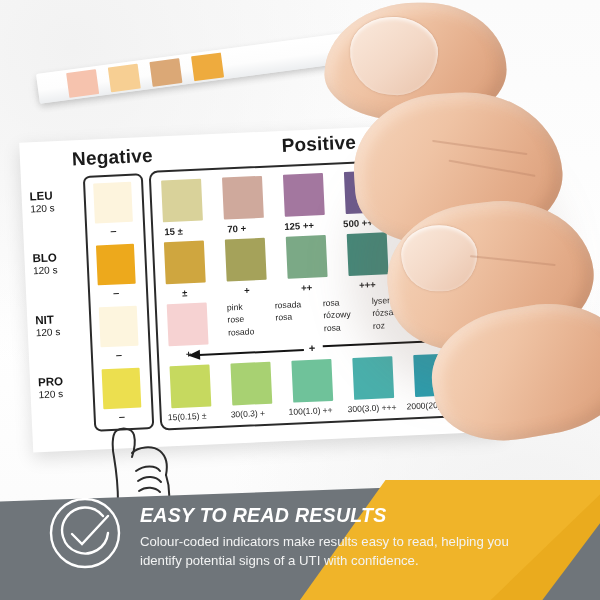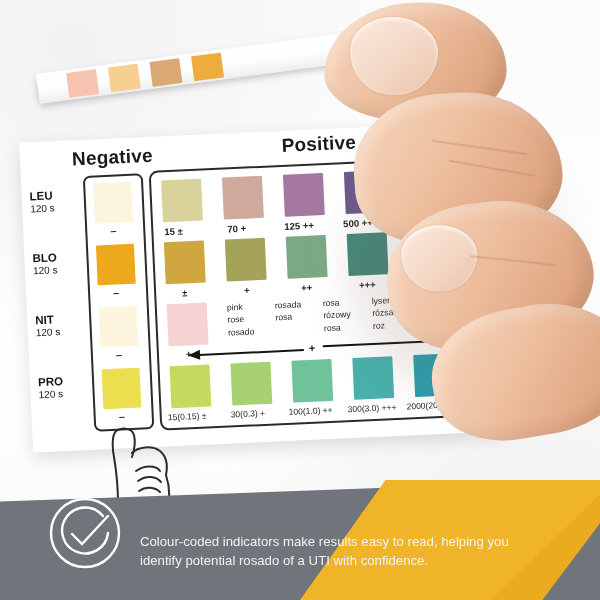--- a/index.html
+++ b/index.html
@@ -269,15 +269,16 @@
     <div class="b-y2"></div>
     <div class="b-grey2"></div>
 
     <div class="check">
       <svg width="74" height="74" viewBox="0 0 74 74" fill="none" stroke="#ffffff" stroke-width="2.4" stroke-linecap="round">
         <circle cx="37" cy="37" r="34"></circle>
         <path d="M55 20 A23 23 0 1 0 60 37"></path>
         <path d="M24 38 L34 48 L60 20"></path>
       </svg>
     </div>
-    <div class="b-sub">Colour-coded indicators make results easy to read, helping you identify potential rosado of a UTI with confidence.</div>
+    <div class="b-title">EASY TO READ RESULTS</div>
+    <div class="b-sub">Colour-coded indicators make results easy to read, helping you identify potential signs of a UTI with confidence.</div>
   </div>
 </div>
 
 </body></html>

